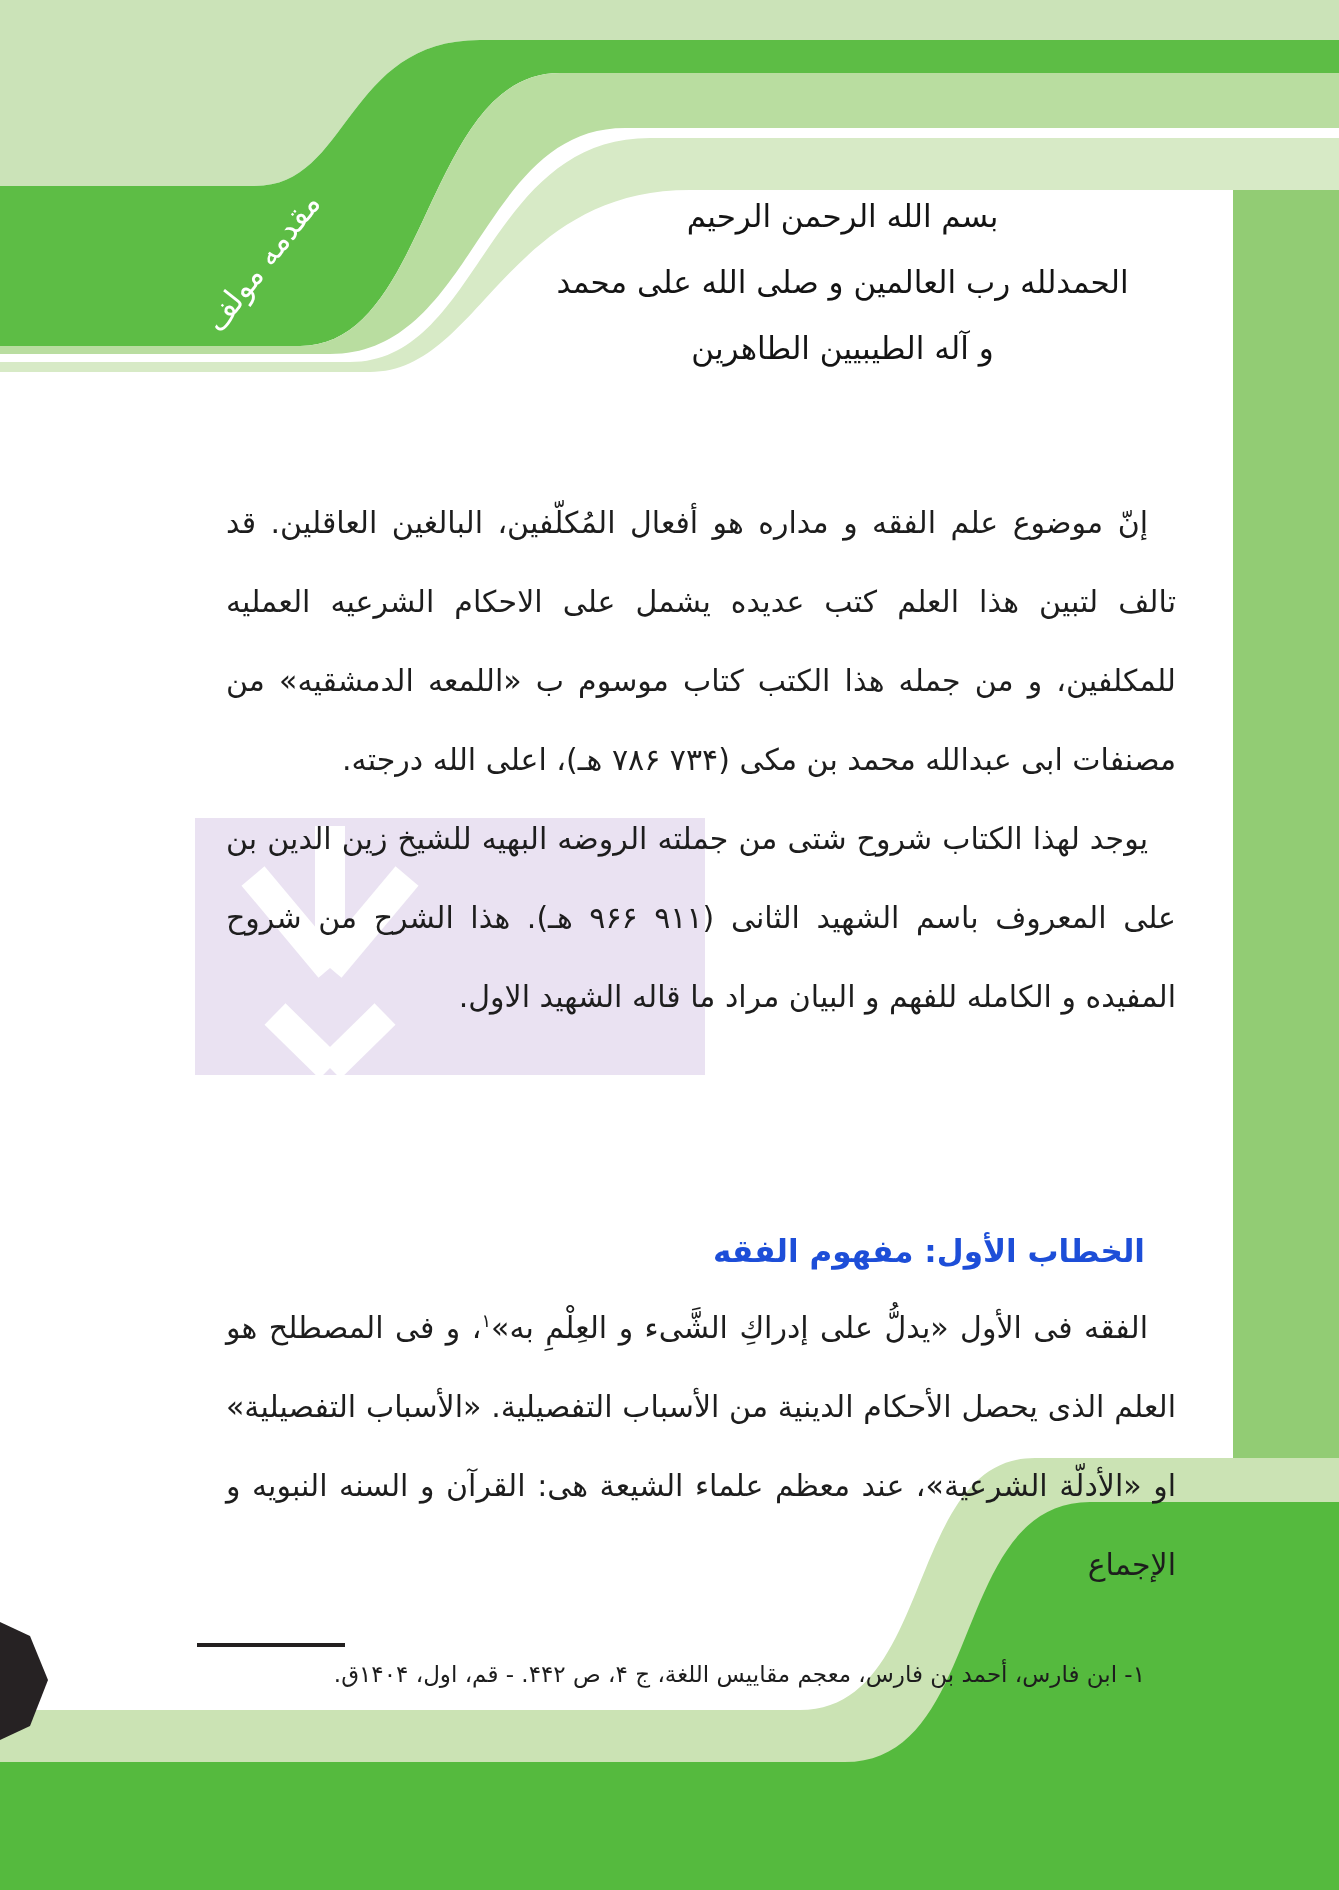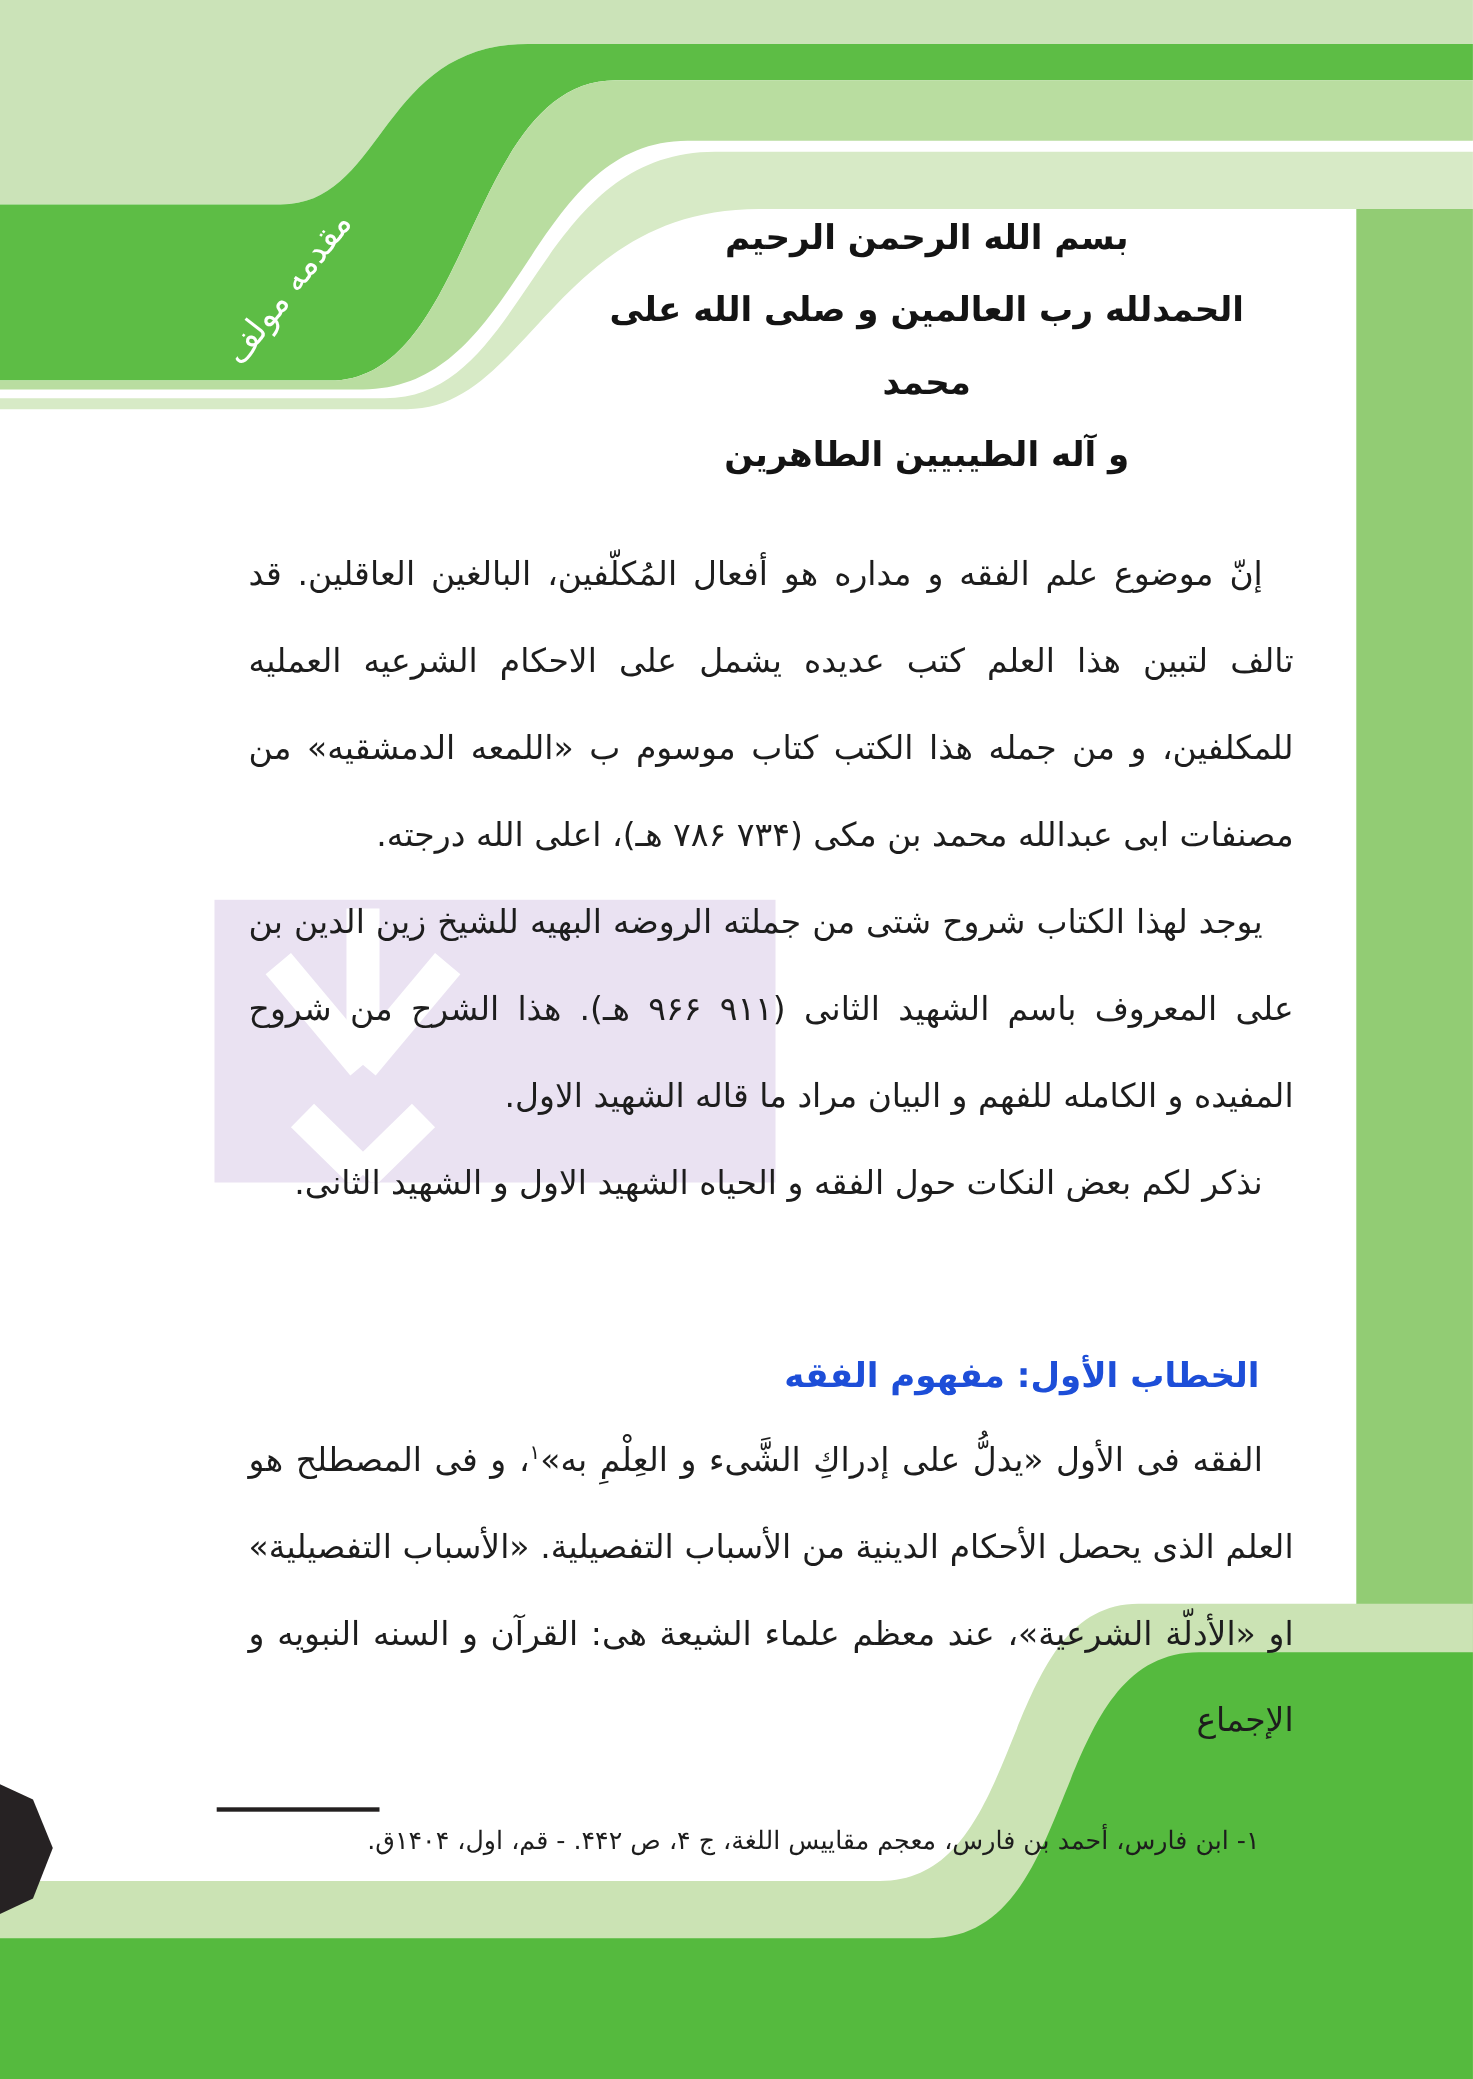--- a/index.html
+++ b/index.html
@@ -40,21 +40,21 @@
     color:rgba(233,224,243,0.35);
     -webkit-text-stroke:3px #dcd0ea;
     white-space:nowrap;
   }
 
   
   .basmala{
     position:absolute;left:540px;top:183px;width:605px;
     z-index:2;
     text-align:center;
-    font-weight:bold;
+    font-weight:normal;
     font-size:31px;
     line-height:66px;
     color:#141414;
   }
 
   
   .bodycol{
     position:absolute;left:195px;width:950px;
     z-index:2;
     font-size:30px;
@@ -134,21 +134,20 @@
 
   <div class="basmala">
     <div>بسم الله الرحمن الرحیم</div>
     <div>الحمدلله رب العالمین و صلی الله علی محمد</div>
     <div>و آله الطیبیین الطاهرین</div>
   </div>
 
   <div class="bodycol" id="intro-block">
     <p>إنّ موضوع علم الفقه و مداره هو أفعال المُكلّفین، البالغین العاقلین. قد تالف لتبین هذا العلم كتب عدیده یشمل علی الاحكام الشرعیه العملیه للمكلفین، و من جمله هذا الكتب كتاب موسوم ب «اللمعه الدمشقیه» من مصنفات ابی عبدالله محمد بن مكی (۷۳۴ ۷۸۶ هـ)، اعلی الله درجته.</p>
     <p>یوجد لهذا الكتاب شروح شتی من جملته الروضه البهیه للشیخ زین الدین بن علی المعروف باسم الشهید الثانی (۹۱۱ ۹۶۶ هـ). هذا الشرح من شروح المفیده و الكامله للفهم و البیان مراد ما قاله الشهید الاول.</p>
-    <p>نذكر لكم بعض النكات حول الفقه و الحیاه الشهید الاول و الشهید الثانی.</p>
   </div>
 
   <h2 class="section-heading">الخطاب الأول: مفهوم الفقه</h2>
 
   <div class="bodycol" id="fiqh-block">
     <p><span>الفقه فی الأول «یدلُّ علی إدراكِ الشَّیء و العِلْمِ به»</span><sup class="fn-mark">۱</sup><span>، و فی المصطلح هو العلم الذی یحصل الأحكام الدینیة من الأسباب التفصیلیة. «الأسباب التفصیلیة» او «الأدلّة الشرعیة»، عند معظم علماء الشیعة هی: القرآن و السنه النبویه و الإجماع</span></p>
   </div>
 
   <div class="footnote-rule"></div>
   <div class="footnote">۱- ابن فارس، أحمد بن فارس، معجم مقاییس اللغة، ج ۴، ص ۴۴۲. - قم، اول، ۱۴۰۴ق.</div>

